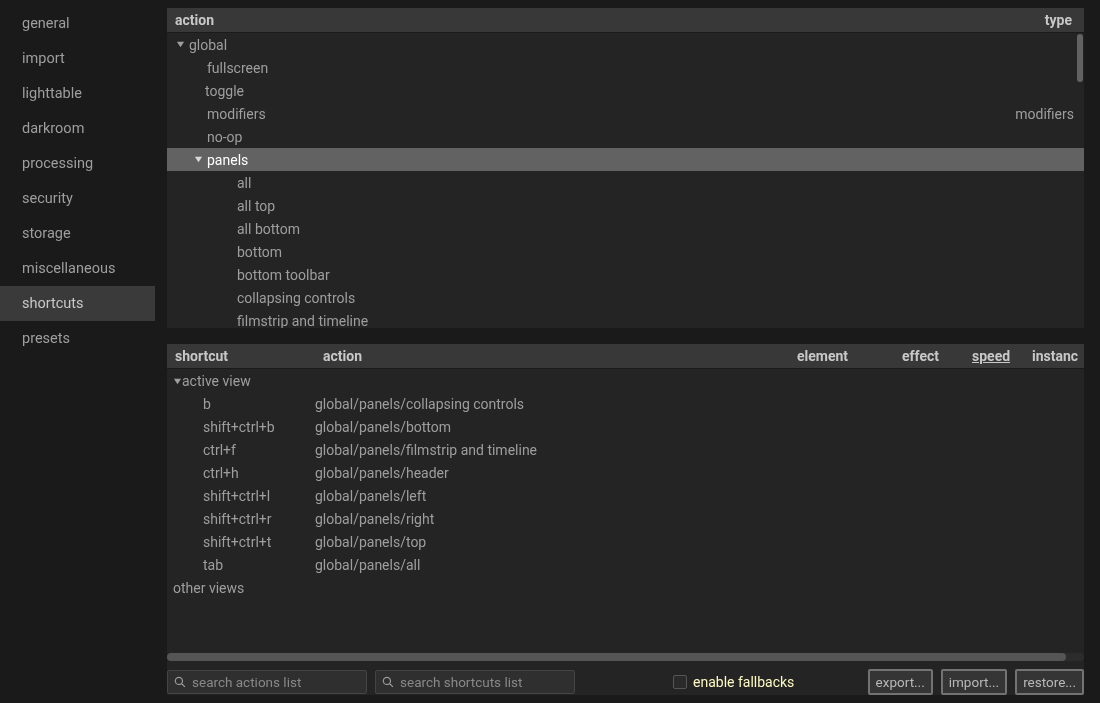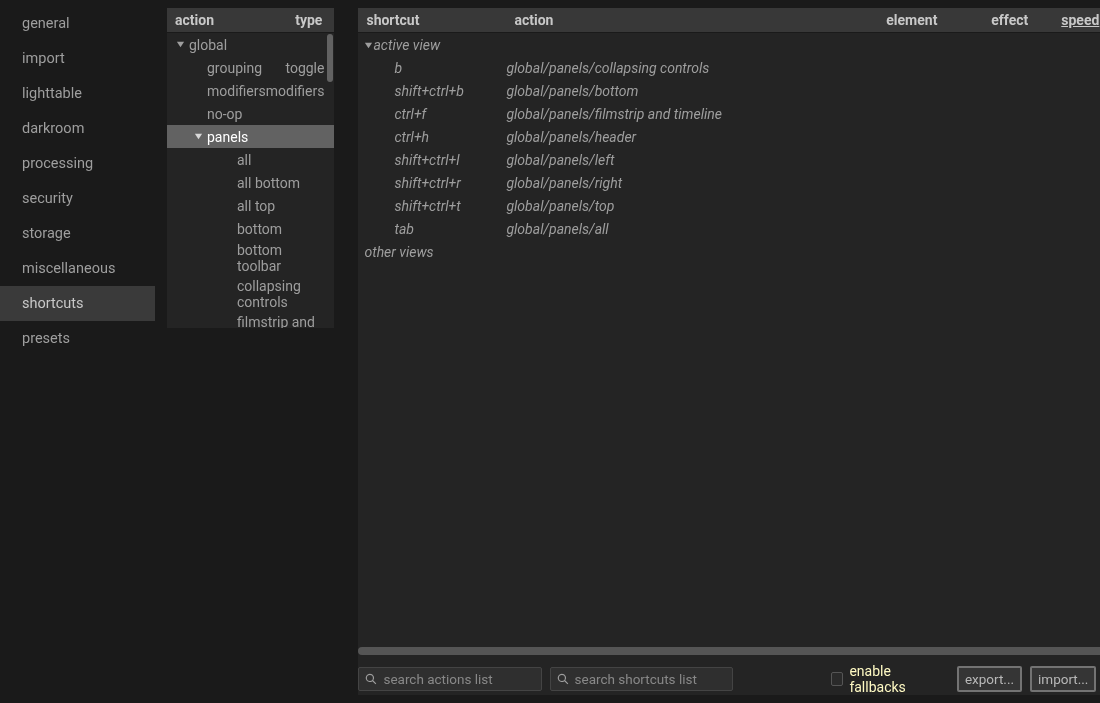--- a/index.html
+++ b/index.html
@@ -29,22 +29,23 @@
     color: #9e9e9e;
     font-size: 14.5px;
   }
   .sidebar-item.active {
     background: #3a3a3a;
     color: #c8c8c8;
   }
   .main {
     flex: 1;
     display: flex;
+    flex-direction: column;
     padding: 8px 16px 8px 12px;
-    gap: 24px;
+    gap: 16px;
     min-width: 0;
   }
   .pane {
     background: #242424;
     display: flex;
     flex-direction: column;
     min-height: 0;
   }
   .pane.top {
     height: 320px;
@@ -113,21 +114,20 @@
   .row.selected .caret svg { fill: #d8d8d8; }
   .row .label { flex: 1; padding-left: 2px;}
   .row .type-col { padding-right: 10px; text-align: right; }
 
   .shortcut-row {
     display: flex;
     align-items: center;
     min-height: 23px;
     font-size: 14px;
     color: #9e9e9e;
-    font-style: italic;
   }
   .shortcut-row .c-shortcut { width: 148px; display:flex; align-items:center;}
   .shortcut-row .c-action   { flex: 1; min-width:200px; padding-left:0px;}
   .shortcut-row .c-element  { width: 105px; }
   .shortcut-row .c-effect   { width: 70px; }
   .shortcut-row .c-speed    { width: 60px; }
   .shortcut-row .c-instance { width: 60px; }
   .shortcut-row .indent-s0 { width: 6px; }
   .shortcut-row .indent-s1 { width: 36px; }
 
@@ -212,21 +212,26 @@
             <svg viewBox="0 0 10 10">
               <path d="M1 2 L9 2 L5 8 Z"></path>
             </svg>
           </span>
           <span class="label">global</span>
           <span class="type-col"></span>
         </div>
         <div class="row">
           <span class="indent1"></span>
           <span class="caret"></span>
-          <span class="label">grouping</span>
+          <span class="label">fullscreen</span>
+          <span class="type-col"></span>
+        </div>
+        <div class="row">
+          <span class="indent1"></span>
+          <span class="caret"></span>
           <span class="type-col">toggle</span>
         </div>
         <div class="row">
           <span class="indent1"></span>
           <span class="caret"></span>
           <span class="label">modifiers</span>
           <span class="type-col">modifiers</span>
         </div>
         <div class="row">
           <span class="indent1"></span>
@@ -246,27 +251,27 @@
         </div>
         <div class="row">
           <span class="indent2b"></span>
           <span class="caret"></span>
           <span class="label">all</span>
           <span class="type-col"></span>
         </div>
         <div class="row">
           <span class="indent2b"></span>
           <span class="caret"></span>
+          <span class="label">all top</span>
+          <span class="type-col"></span>
+        </div>
+        <div class="row">
+          <span class="indent2b"></span>
+          <span class="caret"></span>
           <span class="label">all bottom</span>
-          <span class="type-col"></span>
-        </div>
-        <div class="row">
-          <span class="indent2b"></span>
-          <span class="caret"></span>
-          <span class="label">all top</span>
           <span class="type-col"></span>
         </div>
         <div class="row">
           <span class="indent2b"></span>
           <span class="caret"></span>
           <span class="label">bottom</span>
           <span class="type-col"></span>
         </div>
         <div class="row">
           <span class="indent2b"></span>

